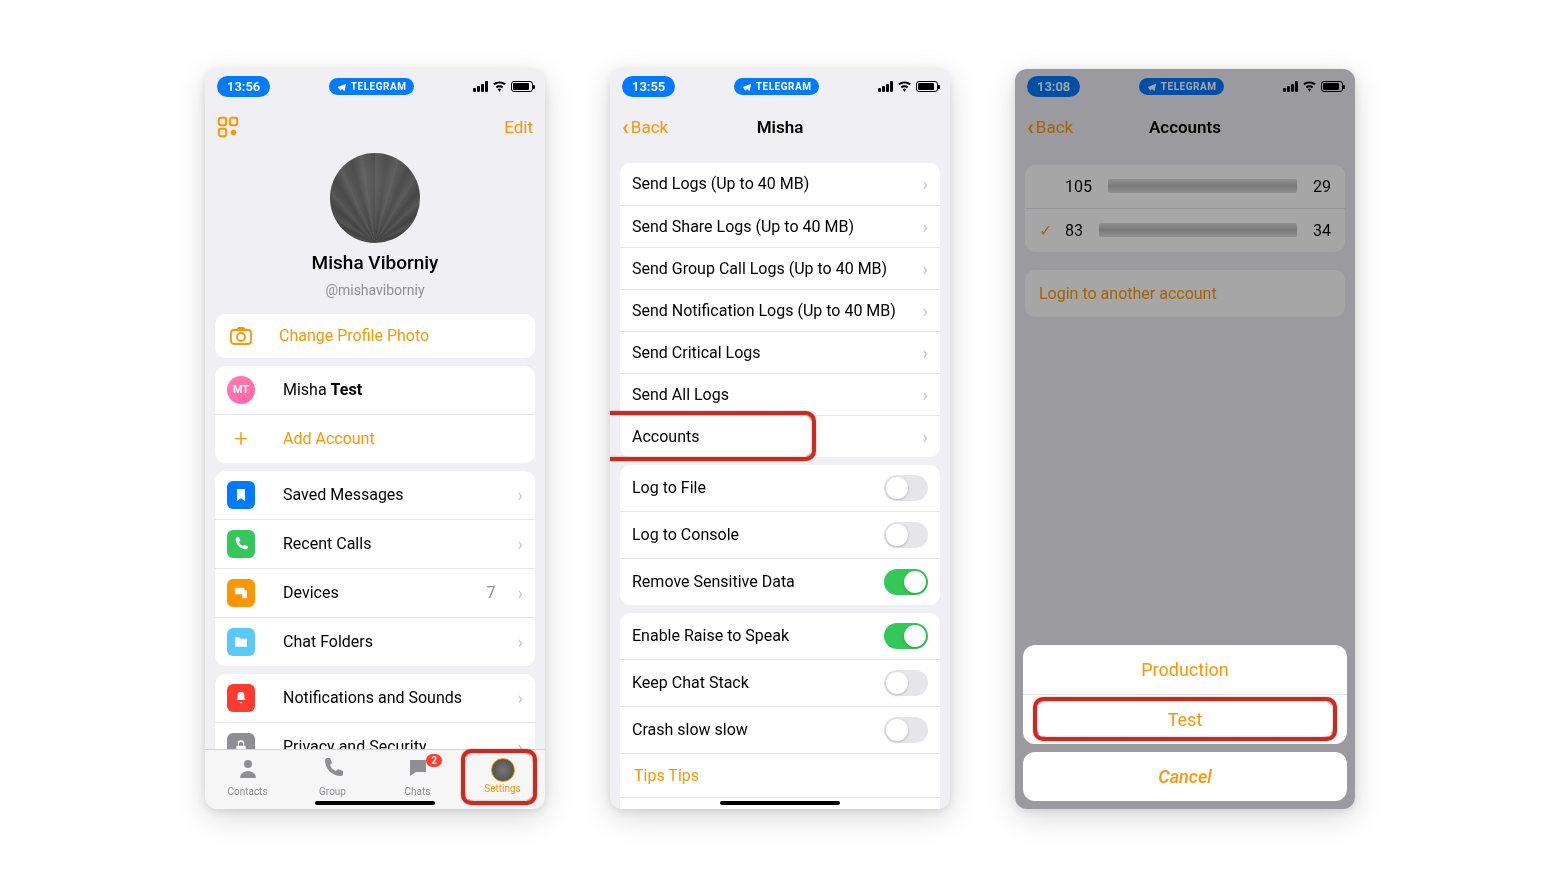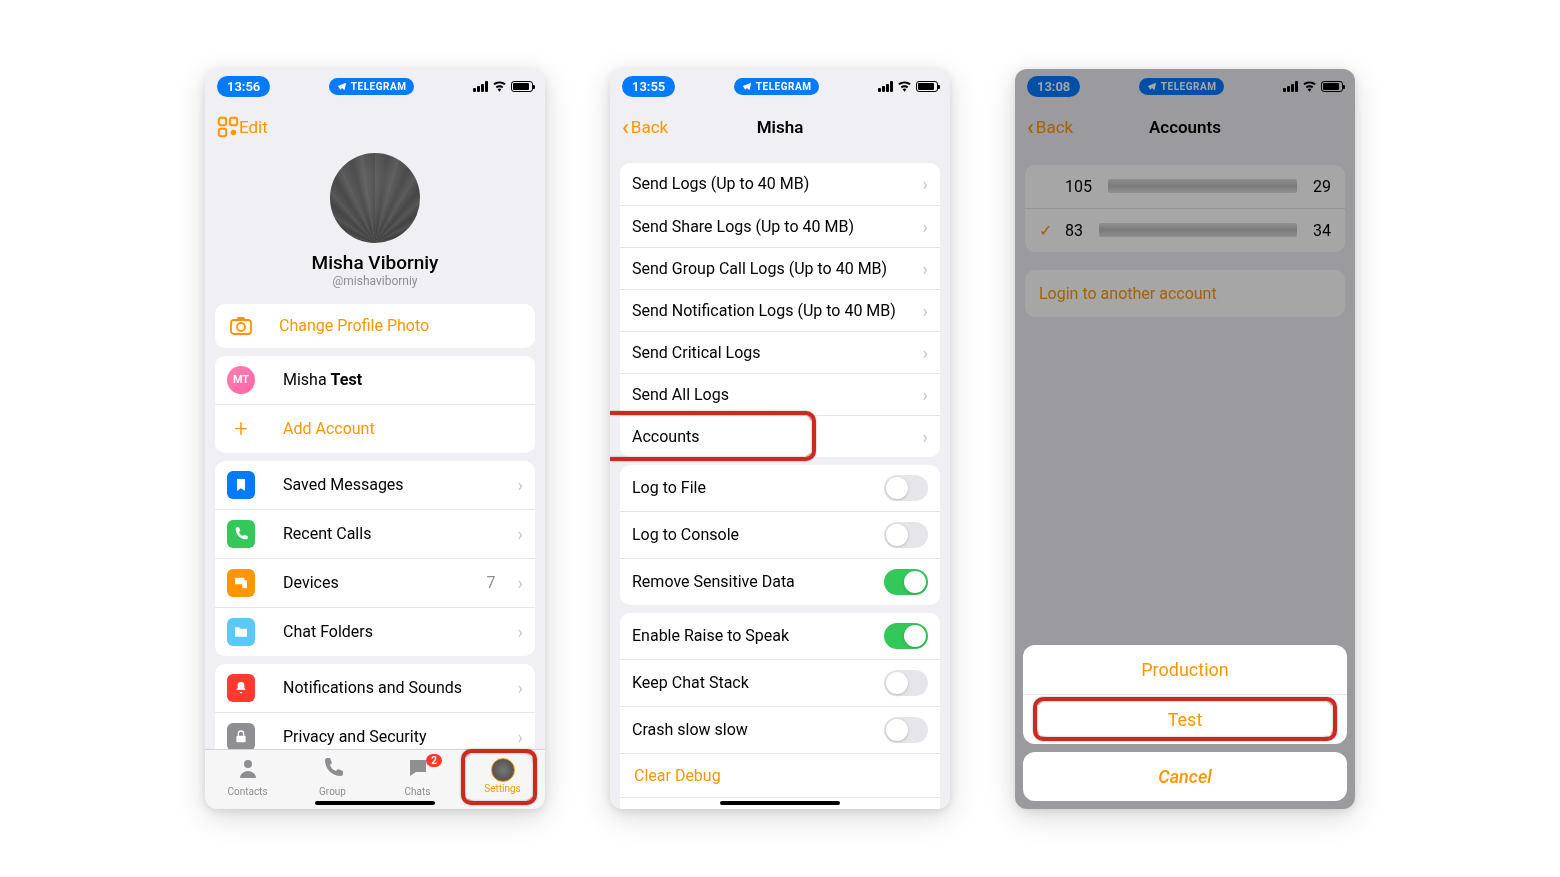--- a/index.html
+++ b/index.html
@@ -41,20 +41,21 @@
     border-radius: 12px;
   }
   .tg-pill {
     background: #007aff;
     color: #fff;
     font-weight: 700;
     font-size: 10px;
     padding: 3px 8px;
     border-radius: 10px;
     display: flex;
+    align-items: center;
     gap: 4px;
     letter-spacing: 0.5px;
   }
   .status-icons { display:flex; gap:4px; align-items:center; }
   .signal-bars { display:flex; gap:1px; align-items:flex-end; height:11px; }
   .signal-bars span { width:3px; background:#000; border-radius:1px; }
   .signal-bars span:nth-child(1){height:4px}
   .signal-bars span:nth-child(2){height:6px}
   .signal-bars span:nth-child(3){height:8px}
   .signal-bars span:nth-child(4){height:11px}
@@ -62,21 +63,21 @@
   .battery {
     width:22px; height:11px; border:1.4px solid #000; border-radius:3px; position:relative;
   }
   .battery::after{content:'';position:absolute;right:-3px;top:3px;width:2px;height:4px;background:#000;border-radius:0 1px 1px 0;}
   .battery-fill{position:absolute;left:1px;top:1px;bottom:1px;width:16px;background:#000;border-radius:1px;}
 
   .nav-bar {
     height: 44px;
     display:flex;
     align-items:center;
-    justify-content:flex-start;
+    justify-content:space-between;
     padding: 0 12px;
     background:#efeff4;
   }
   .nav-title { font-weight:600; font-size:17px; position:absolute; left:0; right:0; text-align:center; pointer-events:none; }
   .nav-back { color:#ff9500; font-size:17px; display:flex; align-items:center; gap:2px; }
   .nav-right { color:#ff9500; font-size:17px; }
   .qr-icon {
     width:22px; height:22px; position:relative; color:#ff9500;
   }
   .qr-icon svg { width:100%; height:100%; }
@@ -90,21 +91,21 @@
     background: radial-gradient(circle at 50% 30%, #444, #222);
     position:relative; overflow:hidden;
   }
   .avatar-big::after{
     content:''; position:absolute; inset:0;
     background: radial-gradient(circle at 50% 60%, rgba(255,255,255,0.05), transparent 40%),
       repeating-conic-gradient(from 0deg at 50% 100%, #555 0deg, #333 8deg, #666 16deg);
     mix-blend-mode: screen; opacity:0.5;
   }
   .profile-name { font-size:19px; font-weight:500; }
-  .profile-user { color:#8e8e93; font-size:12px; margin-top:0; }
+  .profile-user { color:#8e8e93; font-size:14px; margin-top:8px; }
 
   .section { background:#fff; border-radius:10px; margin:8px 10px; overflow:hidden; }
   .row {
     display:flex; align-items:center; padding:10px 12px; font-size:16px;
     border-top:1px solid #e5e5ea; position:relative;
     min-height:42px;
     gap:16px;
   }
   .row:first-child { border-top:none; }
   .row .icon-sq {
@@ -404,21 +405,21 @@
           <div class="toggle on"></div>
         </div>
       <div class="row">
           <span class="label">Keep Chat Stack</span>
           <div class="toggle"></div>
         </div>
       <div class="row">
           <span class="label">Crash slow slow</span>
           <div class="toggle"></div>
         </div>
-      <div class="clr-tips">Clear Debug</div>
+      <div class="clr-tips">Tips Tips</div>
       <div class="crash-row">Crash</div>
     </div>
   </div>
   <div class="home-ind" style="bottom:4px"></div>
   <div class="highlight" style="left:-14px; top:342px; width:220px; height:50px;"></div>
 </div>
 
 <div class="phone">
   <div class="status-bar">
     <div class="time-pill">13:08</div>

